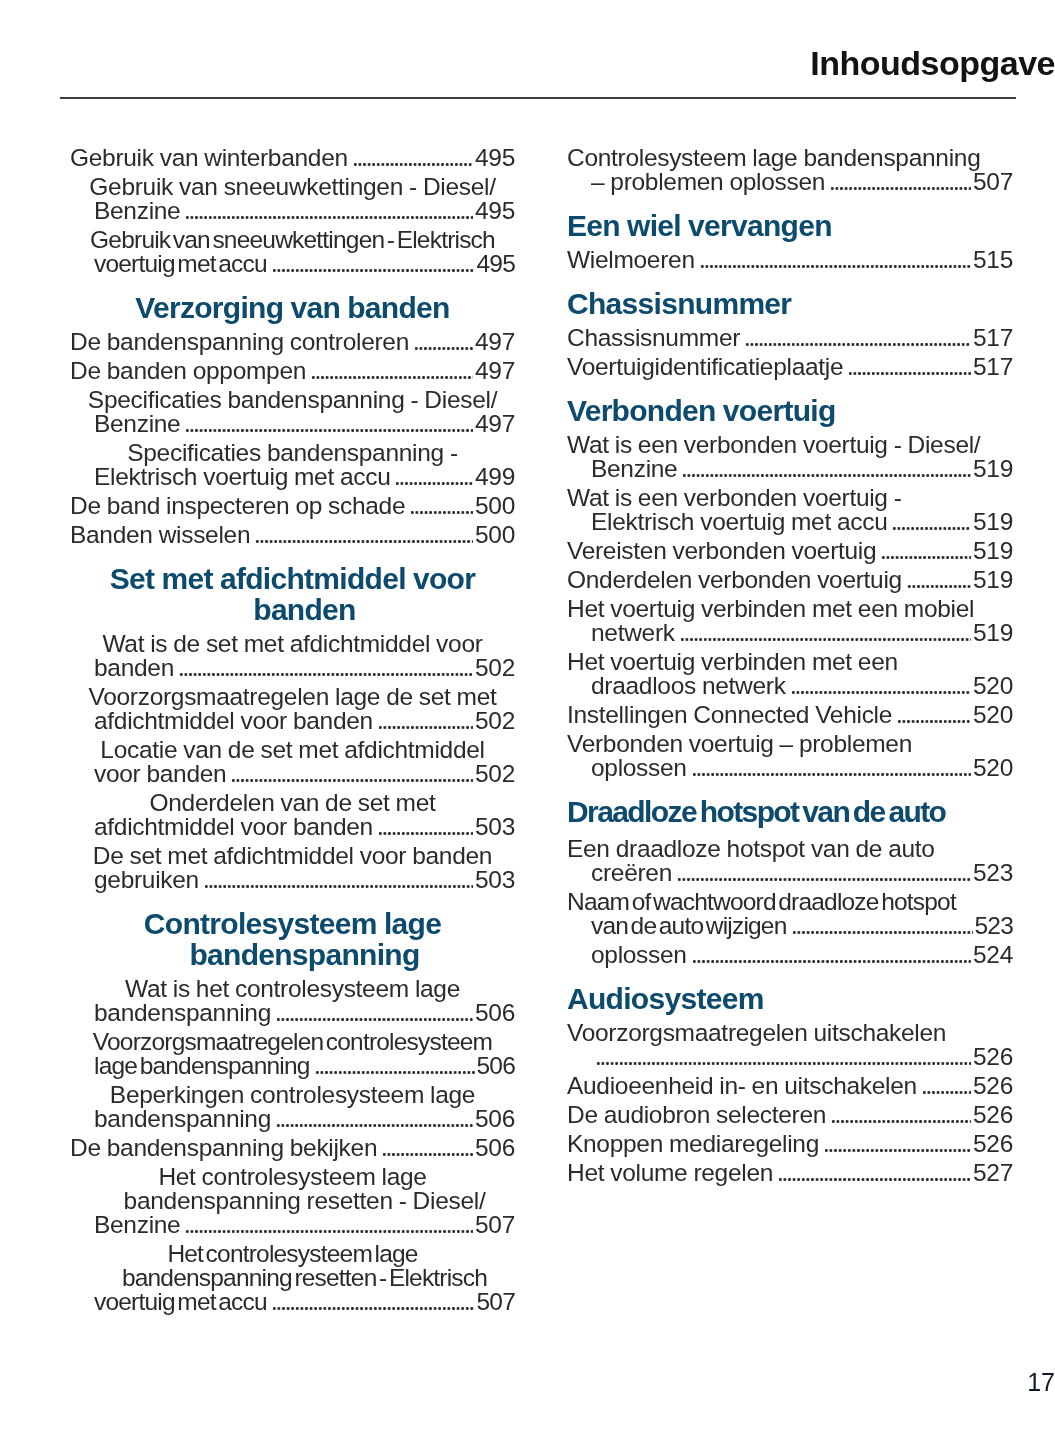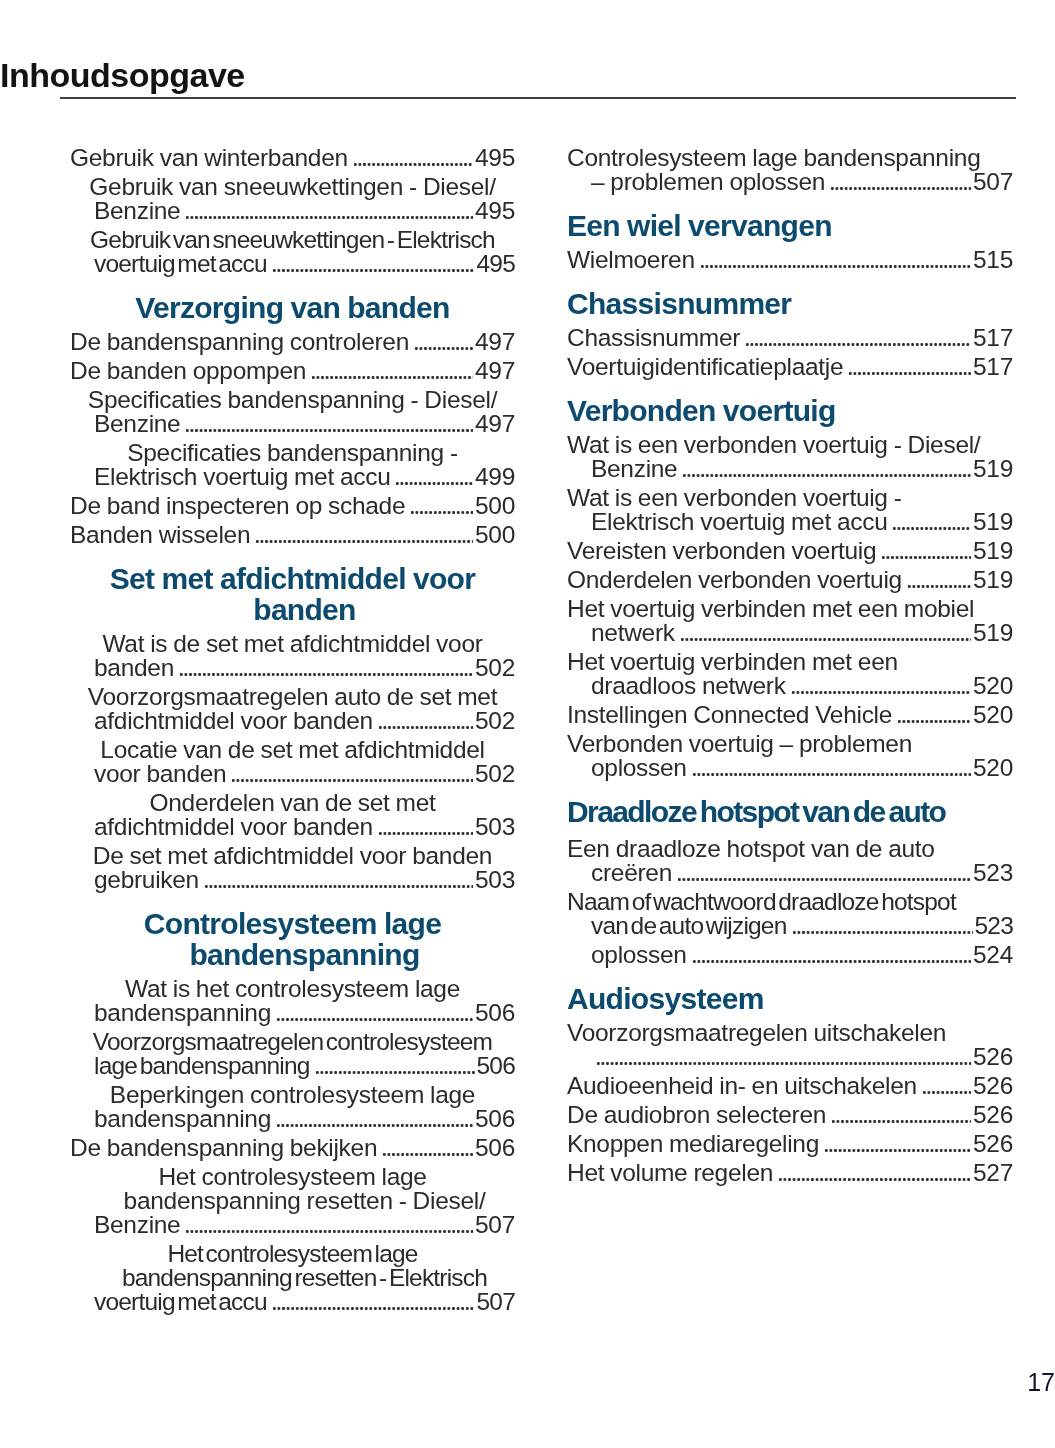--- a/index.html
+++ b/index.html
@@ -11,27 +11,26 @@
     overflow: hidden;
     font-family: "Liberation Sans", sans-serif;
     color: #2b2b2b;
   }
 
   .page-title {
     position: absolute;
     top: 44px;
     left: 0;
     width: 100%;
-    text-align: left;
+    text-align: right;
     font-size: 34px;
     line-height: 38px;
     font-weight: 700;
     letter-spacing: -0.5px;
     color: #131313;
-    margin-top: 12px;
   }
 
   .title-rule {
     position: absolute;
     top: 97px;
     left: 60px;
     width: 956px;
     height: 2px;
     background: #3f3f3f;
   }
@@ -174,21 +173,21 @@
     </div>
     <div class="entry">
       <div class="line">Wat is de set met afdichtmiddel voor</div>
       <div class="line cont lastline">
         <span class="txt">banden</span>
         <span class="dots"></span>
         <span class="pg">502</span>
       </div>
     </div>
     <div class="entry">
-      <div class="line">Voorzorgsmaatregelen auto de set met</div>
+      <div class="line">Voorzorgsmaatregelen lage de set met</div>
       <div class="line cont lastline">
         <span class="txt">afdichtmiddel voor banden</span>
         <span class="dots"></span>
         <span class="pg">502</span>
       </div>
     </div>
     <div class="entry">
       <div class="line">Locatie van de set met afdichtmiddel</div>
       <div class="line cont lastline">
         <span class="txt">voor banden</span>

